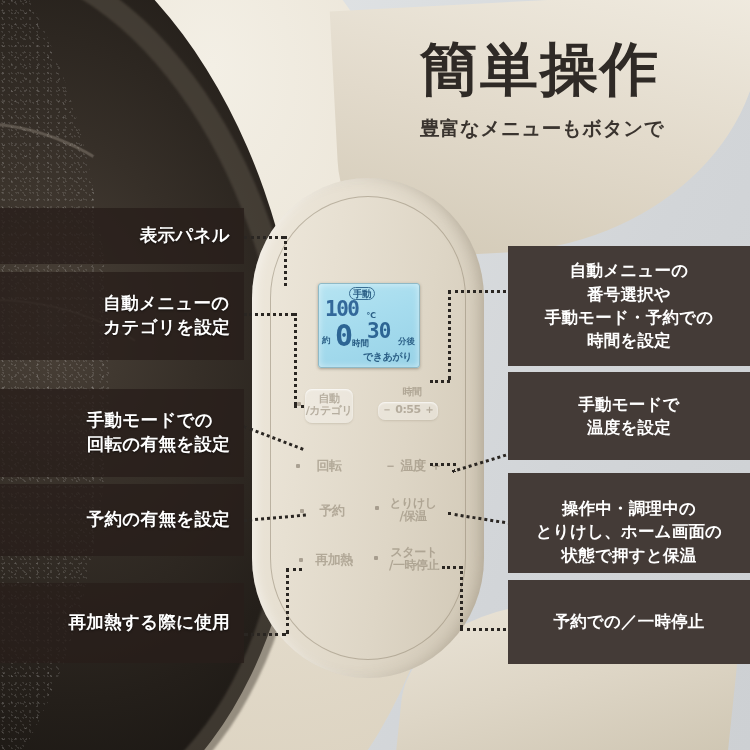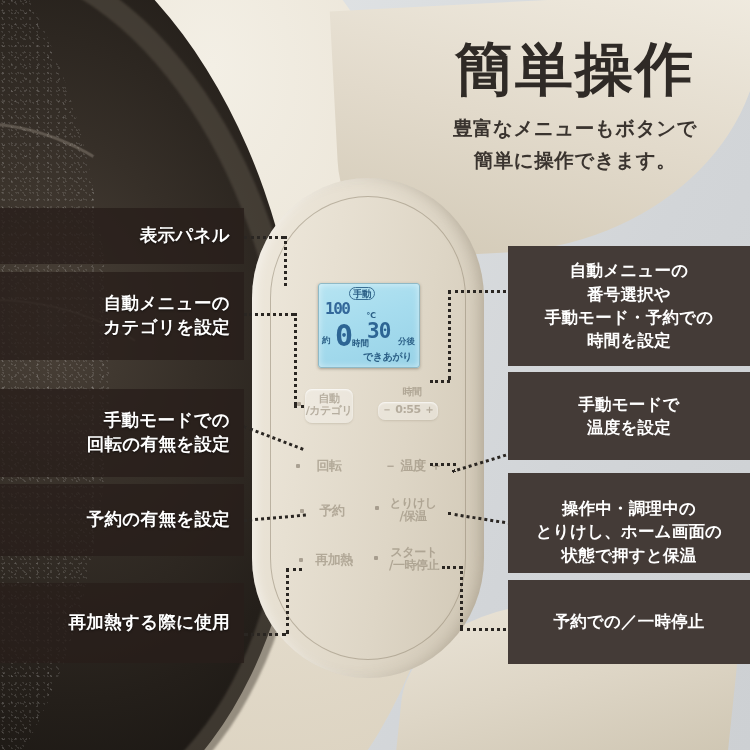--- a/index.html
+++ b/index.html
@@ -79,21 +79,21 @@
   .pot-arc{
     position:absolute;border-radius:50%;border-style:solid;border-color:transparent;
     filter:blur(.6px);
   }
   .arc1{left:-250px;top:120px;width:470px;height:520px;border-width:3px;
         border-top-color:rgba(200,190,175,.28);transform:rotate(-16deg);}
   .arc2{left:-270px;top:300px;width:500px;height:440px;border-width:2px;
         border-top-color:rgba(190,180,165,.22);transform:rotate(-10deg);}
 
   
-  .headline{position:absolute;left:420px;top:40px;width:310px;text-align:center;}
+  .headline{position:absolute;left:420px;top:40px;width:310px;}
   .headline h1{
     margin:0;font-size:58px;line-height:1.02;font-weight:700;color:#2f2a26;
     letter-spacing:2px;font-family:"DejaVu Sans","Liberation Sans",sans-serif;
   }
   .headline p{
     margin:14px 0 0;font-size:19.5px;line-height:1.62;color:#3a342f;font-weight:700;
     letter-spacing:.5px;font-family:"DejaVu Sans","Liberation Sans",sans-serif;
   }
 
   
@@ -103,21 +103,21 @@
     border:1px solid #8fb9c6;border-radius:3px;
     box-shadow:0 1px 3px rgba(90,80,65,.45), inset 0 0 7px rgba(255,255,255,.55);
     color:#2b5f86;overflow:hidden;
   }
   .lcd .mode{
     position:absolute;left:30px;top:3px;font-size:9.5px;font-weight:700;
     border:1.2px solid #3a6e93;border-radius:7px;padding:0 3px;line-height:11px;
     letter-spacing:-.5px;
   }
   .lcd .temp{
-    position:absolute;left:6px;top:15px;font-size:16px;font-weight:700;line-height:20px;
+    position:absolute;left:6px;top:15px;font-size:21px;font-weight:700;line-height:20px;
     font-family:"DejaVu Sans Mono","Liberation Mono",monospace;letter-spacing:-1.5px;
     color:#33689a;
   }
   .lcd .tempunit{position:absolute;left:47px;top:27px;font-size:8px;font-weight:700;}
   .lcd .approx{position:absolute;left:3px;top:51px;font-size:8.5px;font-weight:700;}
   .lcd .hh{
     position:absolute;left:16px;top:38px;font-size:30px;font-weight:700;line-height:28px;
     font-family:"DejaVu Sans Mono","Liberation Mono",monospace;color:#2d6594;
   }
   .lcd .hu{position:absolute;left:33px;top:54px;font-size:8.5px;font-weight:700;}
@@ -144,21 +144,21 @@
     position:absolute;width:4px;height:4px;background:rgba(120,110,95,.55);border-radius:1px;
   }
 
   
   .lband{
     position:absolute;left:0;background:rgba(40,30,26,.80);
     display:flex;align-items:center;justify-content:flex-end;
     padding-right:14px;box-sizing:border-box;
   }
   .lband span{
-    color:#fff;font-weight:700;text-align:right;line-height:1.35;
+    color:#fff;font-weight:700;text-align:left;line-height:1.35;
     font-size:17.5px;letter-spacing:.3px;
     font-family:"DejaVu Sans","Liberation Sans",sans-serif;
     text-shadow:0 1px 2px rgba(0,0,0,.55);
   }
 
   
   .rbox{
     position:absolute;left:508px;width:242px;
     background:#443b37;
     display:flex;align-items:center;justify-content:center;
@@ -193,21 +193,20 @@
     <div class="pot-arc arc2"></div>
     <div class="handle-top"></div>
     <div class="handle-tail"></div>
     <div class="panel-lobe"></div>
   </div>
 
   <div class="headline">
     <h1>簡単操作</h1>
     <p>
       <span>豊富なメニューもボタンで</span><br>
-      <span>簡単に操作できます。</span>
     </p>
   </div>
 
   <div class="lcd">
     <div class="mode">手動</div>
     <div class="temp">100</div>
     <div class="tempunit">℃</div>
     <div class="approx">約</div>
     <div class="hh">0</div>
     <div class="hu">時間</div>

